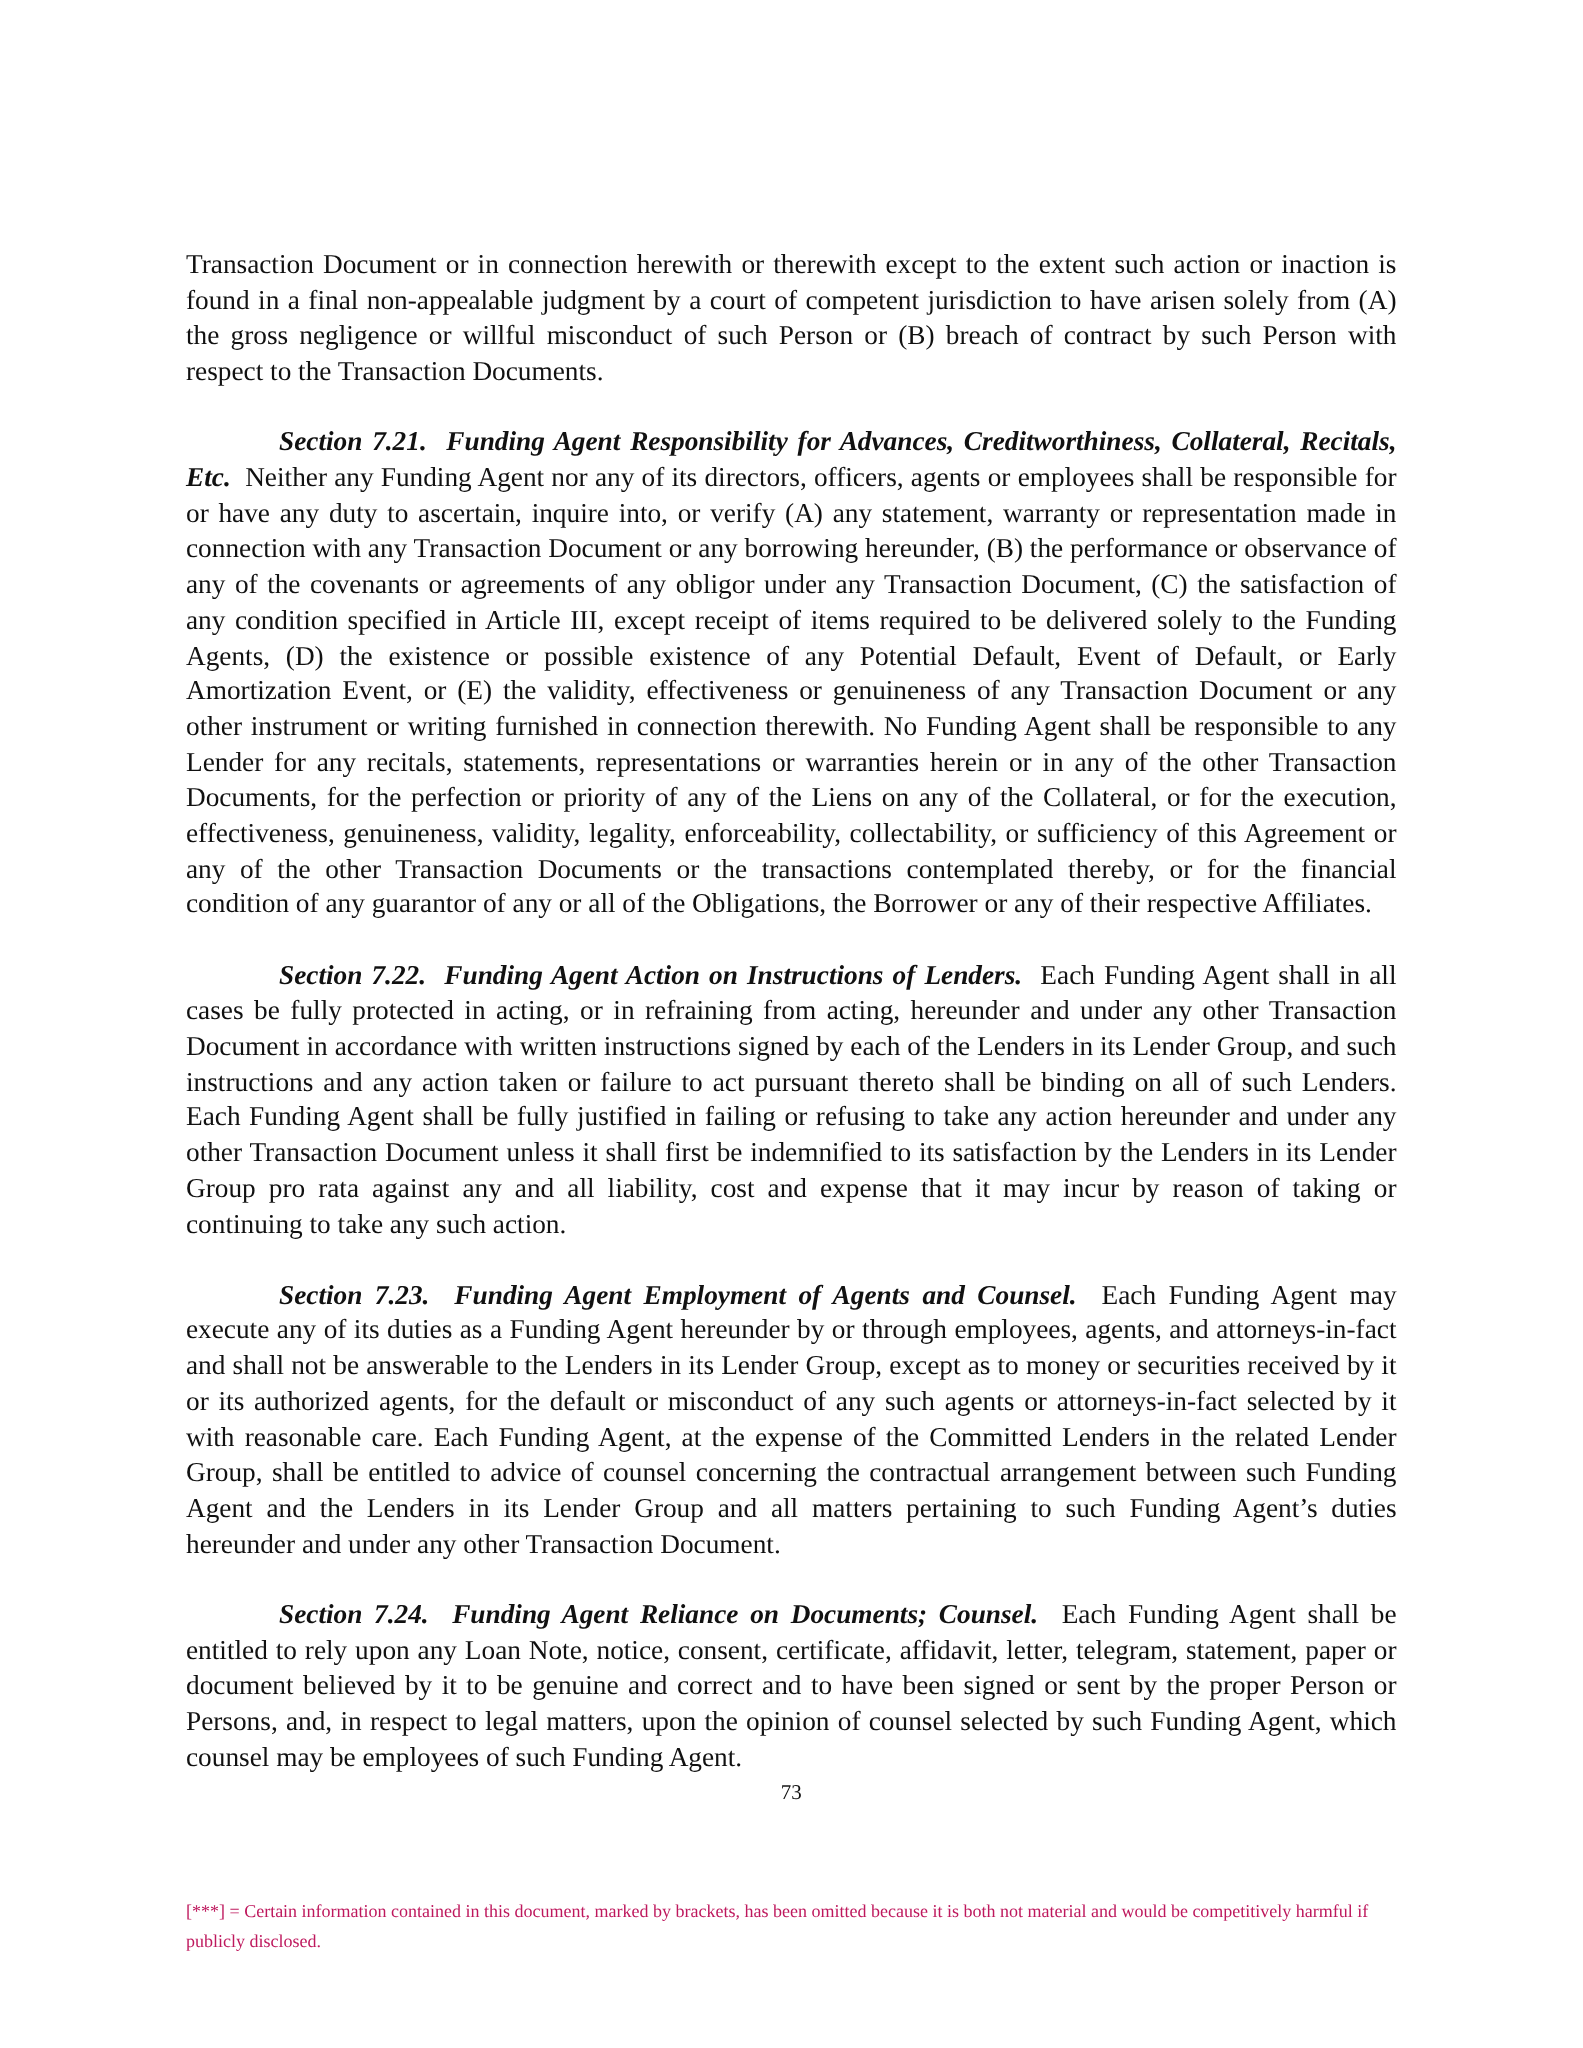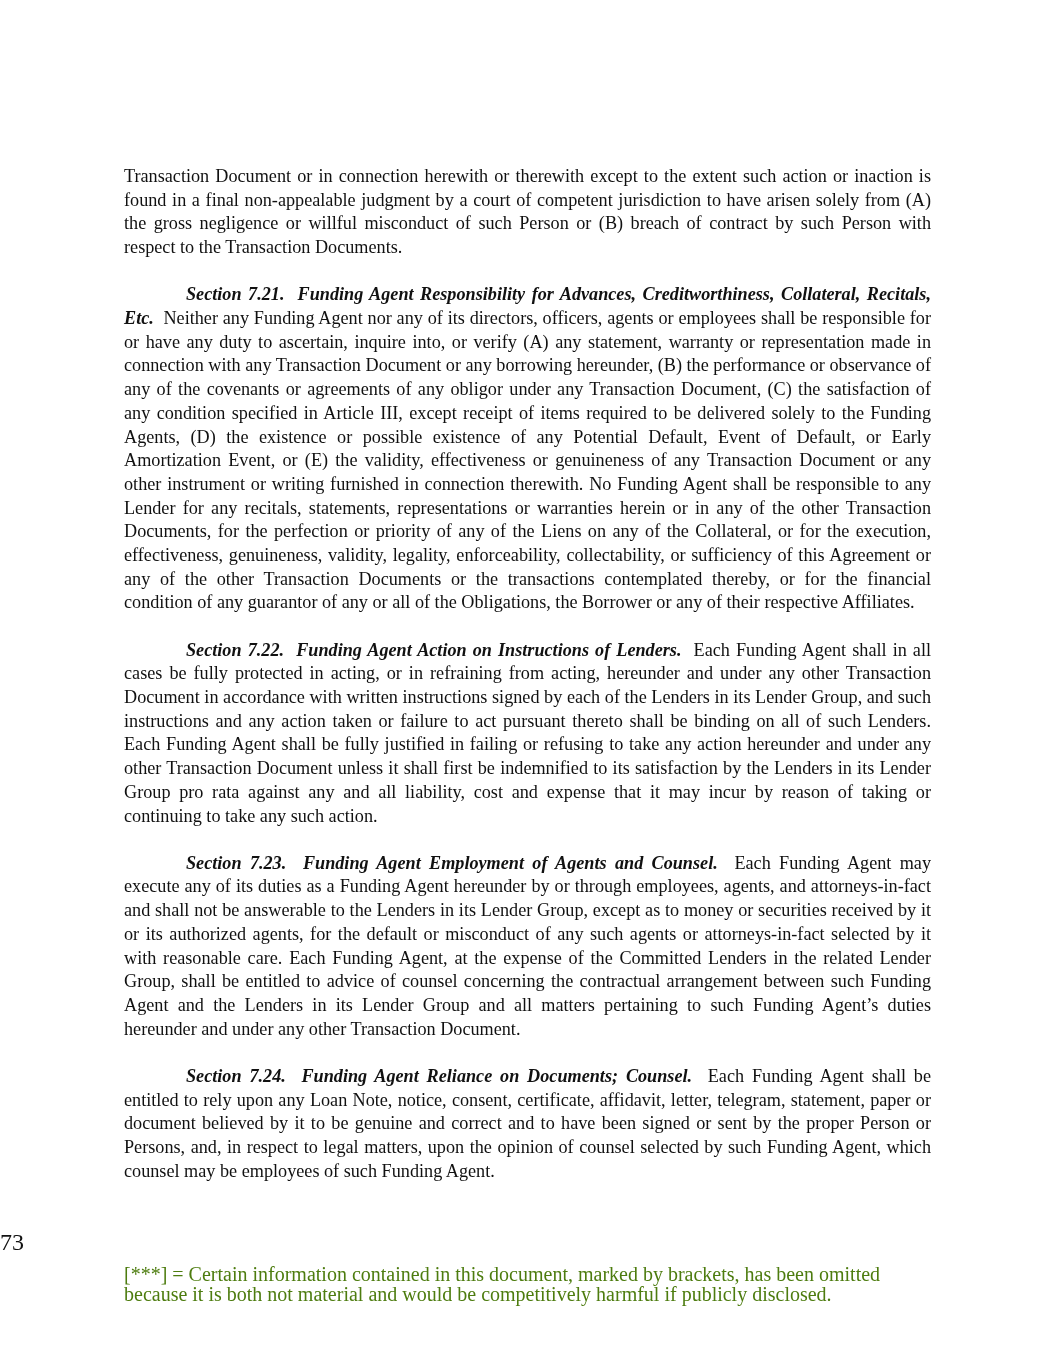--- a/index.html
+++ b/index.html
@@ -14,35 +14,35 @@
     line-height: 23.7px;
     color: #111111;
     margin-top: 40px;
   }
   .para { margin: 0 0 23.5px 0; text-align: justify; text-align-last: left; }
   .para.indent { text-indent: 62px; }
   .sec-title { font-style: italic; font-weight: bold; }
   .page-number {
     position: absolute;
     left: 0; width: 1055px;
-    top: 1229px;
-    text-align: left;
+    top: 1188px;
+    text-align: center;
     font-family: "Liberation Serif", serif;
-    font-size: 24px;
+    font-size: 14px;
     color: #111111;
   }
   .footnote {
     position: absolute;
     left: 124px;
     top: 1265px;
     width: 810px;
     font-family: "Liberation Serif", serif;
-    font-size: 20px;
+    font-size: 12px;
     line-height: 19.5px;
-    color: #4d7c0f;
+    color: #be185d;
   }
 </style>
 </head>
 <body>
 
 <div class="page">
   <p class="para">Transaction Document or in connection herewith or therewith except to the extent such action or inaction is found in a final non-appealable judgment by a court of competent jurisdiction to have arisen solely from (A) the gross negligence or willful misconduct of such Person or (B) breach of contract by such Person with respect to the Transaction Documents.</p>
 
   <p class="para indent"><span class="sec-title">Section 7.21.</span>&nbsp;&nbsp;<span class="sec-title">Funding Agent Responsibility for Advances, Creditworthiness, Collateral, Recitals, Etc.</span>&nbsp; <span>Neither any Funding Agent nor any of its directors, officers, agents or employees shall be responsible for or have any duty to ascertain, inquire into, or verify (A) any statement, warranty or representation made in connection with any Transaction Document or any borrowing hereunder, (B) the performance or observance of any of the covenants or agreements of any obligor under any Transaction Document, (C) the satisfaction of any condition specified in Article III, except receipt of items required to be delivered solely to the Funding Agents, (D) the existence or possible existence of any Potential Default, Event of Default, or Early Amortization Event, or (E) the validity, effectiveness or genuineness of any Transaction Document or any other instrument or writing furnished in connection therewith.  No Funding Agent shall be responsible to any Lender for any recitals, statements, representations or warranties herein or in any of the other Transaction Documents, for the perfection or priority of any of the Liens on any of the Collateral, or for the execution, effectiveness, genuineness, validity, legality, enforceability, collectability, or sufficiency of this Agreement or any of the other Transaction Documents or the transactions contemplated thereby, or for the financial condition of any guarantor of any or all of the Obligations, the Borrower or any of their respective Affiliates.</span></p>
 

